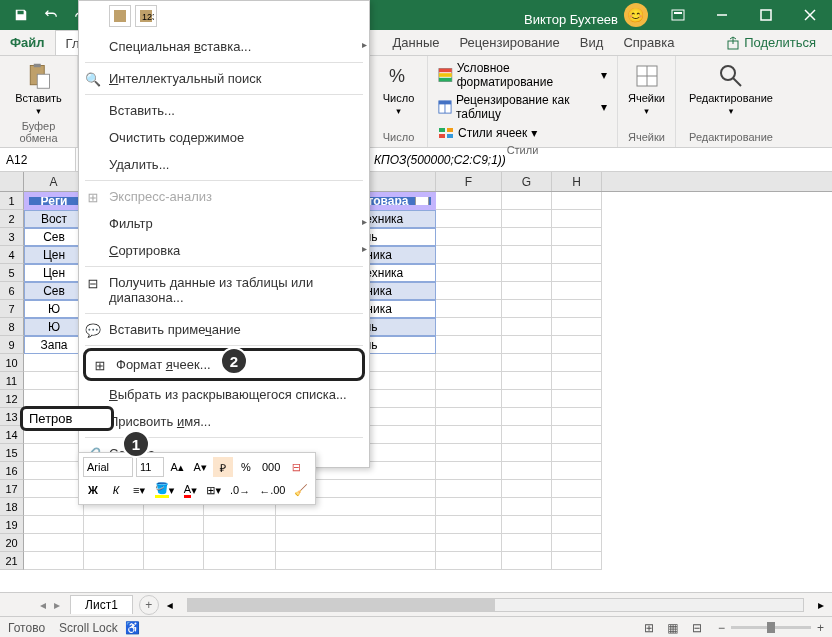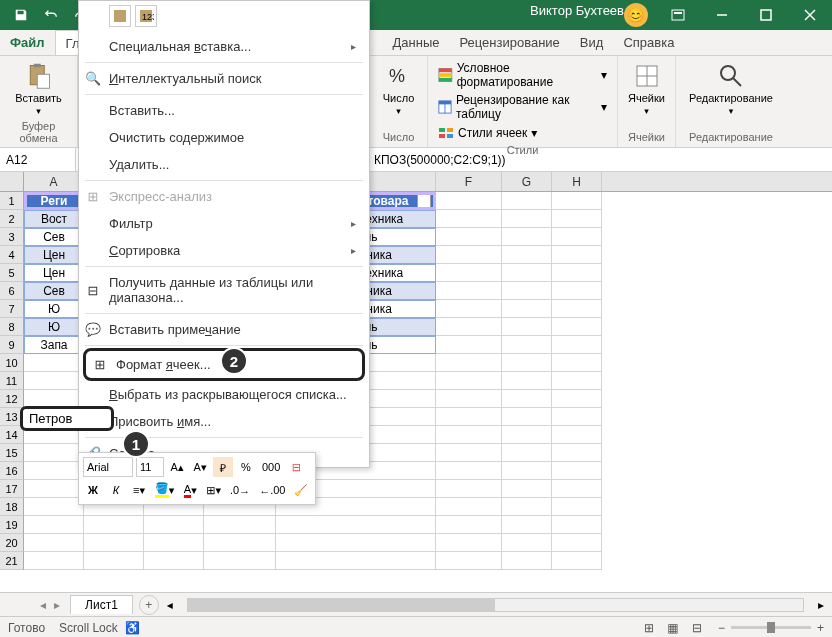--- a/index.html
+++ b/index.html
@@ -4,21 +4,21 @@
 <style>
 * { box-sizing: border-box; margin: 0; padding: 0; font-family: 'Segoe UI', Arial, sans-serif; }
 body { width: 832px; height: 637px; background: #fff; overflow: hidden; position: relative; font-size: 12px; }
 
 
 .titlebar { height: 30px; background: #217346; display: flex; align-items: center; color: #fff; }
 .titlebar-left { display: flex; padding-left: 6px; }
 .titlebar-btn { width: 30px; height: 30px; display: flex; align-items: center; justify-content: center; color: #fff; }
 .titlebar-btn svg { width: 14px; height: 14px; }
 .titlebar-spacer { flex: 1; }
-.titlebar-user { display: flex; align-items: flex-start; padding: 0 8px; font-size: 13px; margin-left: 40px; }
+.titlebar-user { display: flex; align-items: flex-end; padding: 0 8px; gap: 6px; font-size: 13px; margin-left: 40px; }
 .avatar { width: 24px; height: 24px; border-radius: 50%; background: #f4b942; display: flex; align-items: center; justify-content: center; font-size: 14px; }
 .titlebar-right { display: flex; }
 .win-btn { width: 44px; height: 30px; display: flex; align-items: center; justify-content: center; }
 
 
 .ribbon-tabs { height: 26px; background: #f3f2f1; display: flex; border-bottom: 1px solid #d0d0d0; }
 .tab { padding: 0 10px; display: flex; align-items: center; font-size: 13px; color: #444; cursor: pointer; }
 .tab.file { color: #217346; font-weight: 600; }
 .tab.active { background: #fff; border: 1px solid #d0d0d0; border-bottom: none; }
 .share-btn { margin-left: auto; margin-right: 6px; display: flex; align-items: center; padding: 0 10px; color: #217346; font-size: 13px; gap: 4px; }
@@ -31,42 +31,42 @@
 .ribbon-btn-big svg { width: 28px; height: 28px; }
 .ribbon-btn-big span { font-size: 11px; }
 .ribbon-stack { display: flex; flex-direction: column; gap: 2px; }
 .ribbon-item { display: flex; align-items: center; gap: 4px; padding: 1px 4px; font-size: 12px; }
 .ribbon-item svg { width: 16px; height: 16px; }
 
 
 .formula-row { height: 24px; display: flex; border-bottom: 1px solid #d0d0d0; align-items: stretch; }
 .name-box { width: 76px; border-right: 1px solid #d0d0d0; display: flex; align-items: center; padding: 0 6px; background: #fff; }
 .name-box input { border: none; width: 100%; font-size: 12px; outline: none; }
-.fx-area { display: flex; align-items: center; padding: 0 6px; flex: 1; gap: 6px; }
+.fx-area { display: flex; align-items: center; padding: 0 6px; flex: 1; gap: 6px; font-style: italic; }
 
 
 .grid-area { position: relative; height: 420px; overflow: hidden; }
 .col-headers { display: flex; height: 20px; background: #e6e6e6; border-bottom: 1px solid #aaa; position: absolute; top: 0; left: 24px; right: 0; }
 .col-h { border-right: 1px solid #ccc; display: flex; align-items: center; justify-content: center; font-size: 12px; color: #333; }
 .row-headers { position: absolute; top: 20px; left: 0; width: 24px; }
 .row-h { height: 18px; border-bottom: 1px solid #ccc; border-right: 1px solid #aaa; background: #e6e6e6; display: flex; align-items: center; justify-content: center; font-size: 11px; }
 .corner { position: absolute; top: 0; left: 0; width: 24px; height: 20px; background: #e6e6e6; border-right: 1px solid #aaa; border-bottom: 1px solid #aaa; }
 .cells { position: absolute; top: 20px; left: 24px; right: 0; bottom: 0; }
 .cell { position: absolute; border-right: 1px solid #d4d4d4; border-bottom: 1px solid #d4d4d4; height: 18px; display: flex; align-items: center; padding: 0 4px; font-size: 12px; overflow: hidden; white-space: nowrap; }
-.hdr-cell { background: #4472c4; color: #fff; font-weight: bold; border: 3px solid #c4b5fd; }
+.hdr-cell { background: #4472c4; color: #fff; font-weight: bold; border: 5px solid #c4b5fd; }
 .data-cell { background: #d9e1f2; border: 1px solid #8ea9db; }
 .data-cell.alt { background: #fff; }
 .dropdown-arrow { position: absolute; right: 2px; width: 14px; height: 14px; background: #fff; border: 1px solid #999; display: flex; align-items: center; justify-content: center; }
 
 
 .context-menu { position: absolute; top: 0; left: 78px; width: 292px; background: #fff; border: 1px solid #c6c6c6; box-shadow: 2px 2px 6px rgba(0,0,0,0.2); z-index: 100; }
 .ctx-header { display: flex; align-items: center; padding: 4px 8px; gap: 8px; border-bottom: 1px solid #eee; }
 .ctx-header-icons { display: flex; gap: 4px; }
 .ctx-header-icons .ci { width: 22px; height: 22px; border: 1px solid #ccc; display: flex; align-items: center; justify-content: center; }
-.ctx-item { display: flex; align-items: center; padding: 6px 13px 6px 30px; font-size: 13px; color: #333; position: relative; cursor: pointer; }
+.ctx-item { display: flex; align-items: flex-start; padding: 6px 2px 6px 30px; font-size: 13px; color: #333; position: relative; cursor: pointer; }
 .ctx-item.disabled { color: #aaa; }
 .ctx-item .ci-icon { position: absolute; left: 6px; width: 16px; height: 16px; display: flex; align-items: center; justify-content: center; }
 .ctx-item .arrow-r { margin-left: auto; color: #666; font-size: 10px; }
 .ctx-sep { height: 1px; background: #e0e0e0; margin: 2px 6px; }
 .ctx-item.highlighted { border: 3px solid #222; border-radius: 8px; margin: 0 4px; }
 
 
 .badge { position: absolute; width: 28px; height: 28px; border-radius: 50%; background: #333; color: #fff; display: flex; align-items: center; justify-content: center; font-weight: bold; font-size: 15px; z-index: 200; border: 2px solid #fff; }
 
 
@@ -151,20 +151,27 @@
 </div>
 
 <div class="ribbon-tabs">
   <div class="tab file">Файл</div>
   <div class="tab active">Гл</div>
   <div style="width:292px"></div>
   <div class="tab">Данные</div>
   <div class="tab">Рецензирование</div>
   <div class="tab">Вид</div>
   <div class="tab">Справка</div>
+  <div class="share-btn">
+    <svg width="14" height="14">
+        <rect x="2" y="5" width="10" height="8" fill="none" stroke="#217346"></rect>
+        <path d="M7 1v7M4 3l3-2 3 2" fill="none" stroke="#217346"></path>
+      </svg>
+    <span>Поделиться</span>
+  </div>
 </div>
 
 <div class="ribbon">
   <div class="ribbon-group" style="width:78px">
     <div class="ribbon-btn-big">
       <svg viewBox="0 0 32 32">
           <rect x="6" y="4" width="16" height="22" fill="#bfa06a" stroke="#8a6d3b"></rect>
           <rect x="10" y="2" width="8" height="4" fill="#888"></rect>
           <rect x="14" y="14" width="14" height="16" fill="#fff" stroke="#888"></rect>
         </svg>

